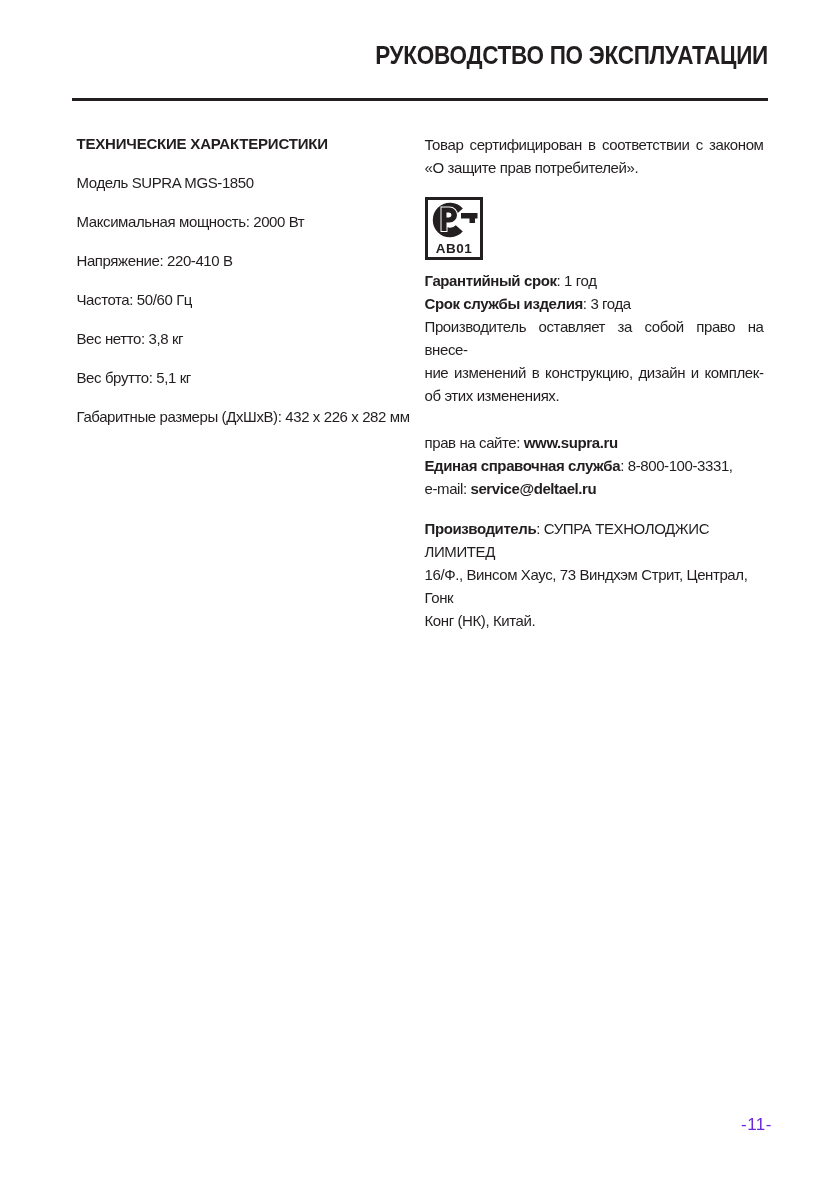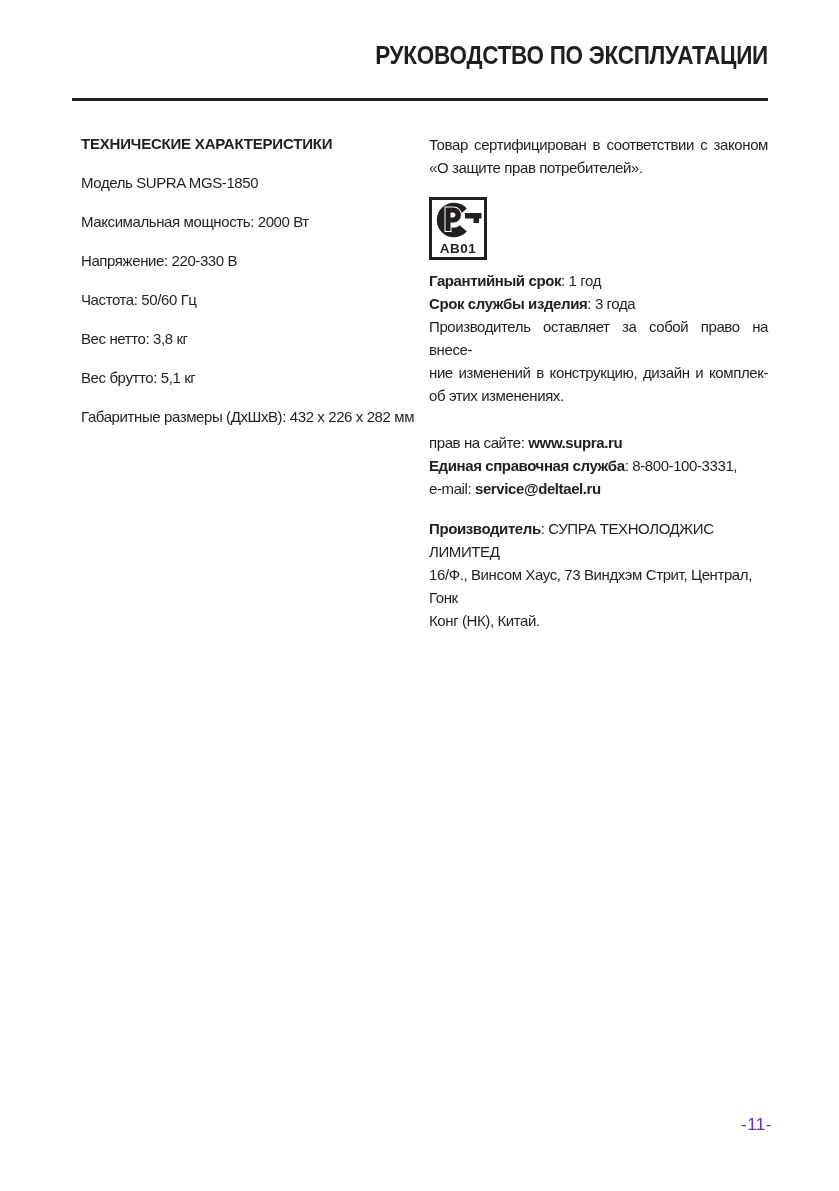--- a/index.html
+++ b/index.html
@@ -13,21 +13,21 @@
 
   
   .header { border-bottom:3px solid #231f20; padding-bottom:28px; }
   .header h1 {
     font-size:25px; font-weight:bold; text-align:right; line-height:30px;
     letter-spacing:-0.3px; transform:scaleX(0.9); transform-origin:100% 50%;
     white-space:nowrap;
   }
 
   
-  .columns { display:flex; justify-content:flex-end; margin-top:32px; }
+  .columns { display:flex; justify-content:center; margin-top:32px; }
   .col-left  { width:348px; }
   .col-right { width:339px; }
 
   
   .specs-heading {
     font-size:15px; font-weight:bold; line-height:22px;
     letter-spacing:-0.2px; margin-bottom:17px;
   }
   .spec { font-size:15px; line-height:22px; letter-spacing:-0.4px; margin-bottom:17px; }
 
@@ -60,21 +60,21 @@
   <header class="header">
     <h1>РУКОВОДСТВО ПО ЭКСПЛУАТАЦИИ</h1>
   </header>
 
   <div class="columns">
 
     <section class="col-left">
       <h2 class="specs-heading">ТЕХНИЧЕСКИЕ ХАРАКТЕРИСТИКИ</h2>
       <p class="spec">Модель SUPRA MGS-1850</p>
       <p class="spec">Максимальная мощность: 2000 Вт</p>
-      <p class="spec">Напряжение: 220-330 В</p>
+      <p class="spec">Напряжение: 220-410 В</p>
       <p class="spec">Частота: 50/60 Гц</p>
       <p class="spec">Вес нетто: 3,8 кг</p>
       <p class="spec">Вес брутто: 5,1 кг</p>
       <p class="spec">Габаритные размеры (ДхШхВ): 432 х 226 х 282 мм</p>
     </section>
 
     <section class="col-right">
 
       <p class="line jline">Товар сертифицирован в соответствии с законом</p>
       <p class="line">«О защите прав потребителей».</p>

